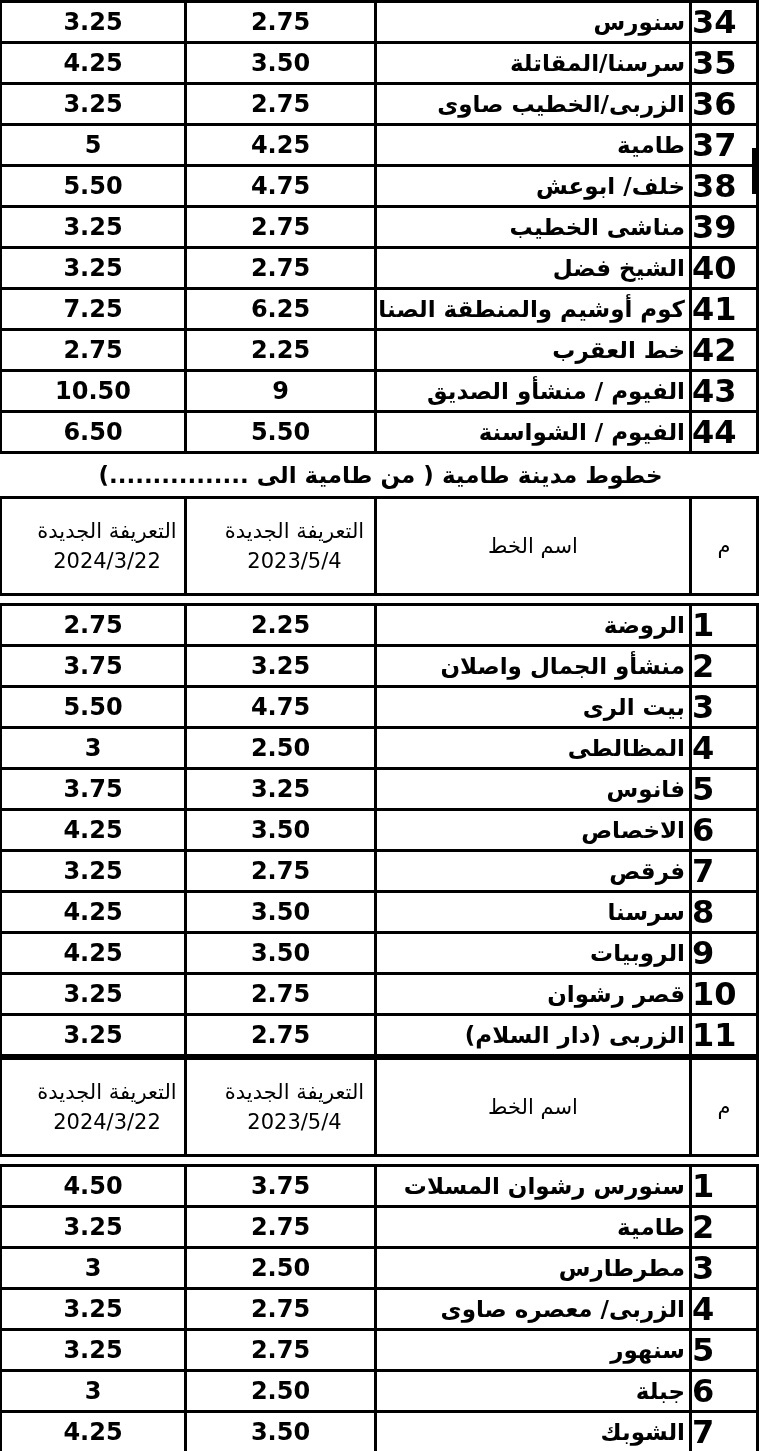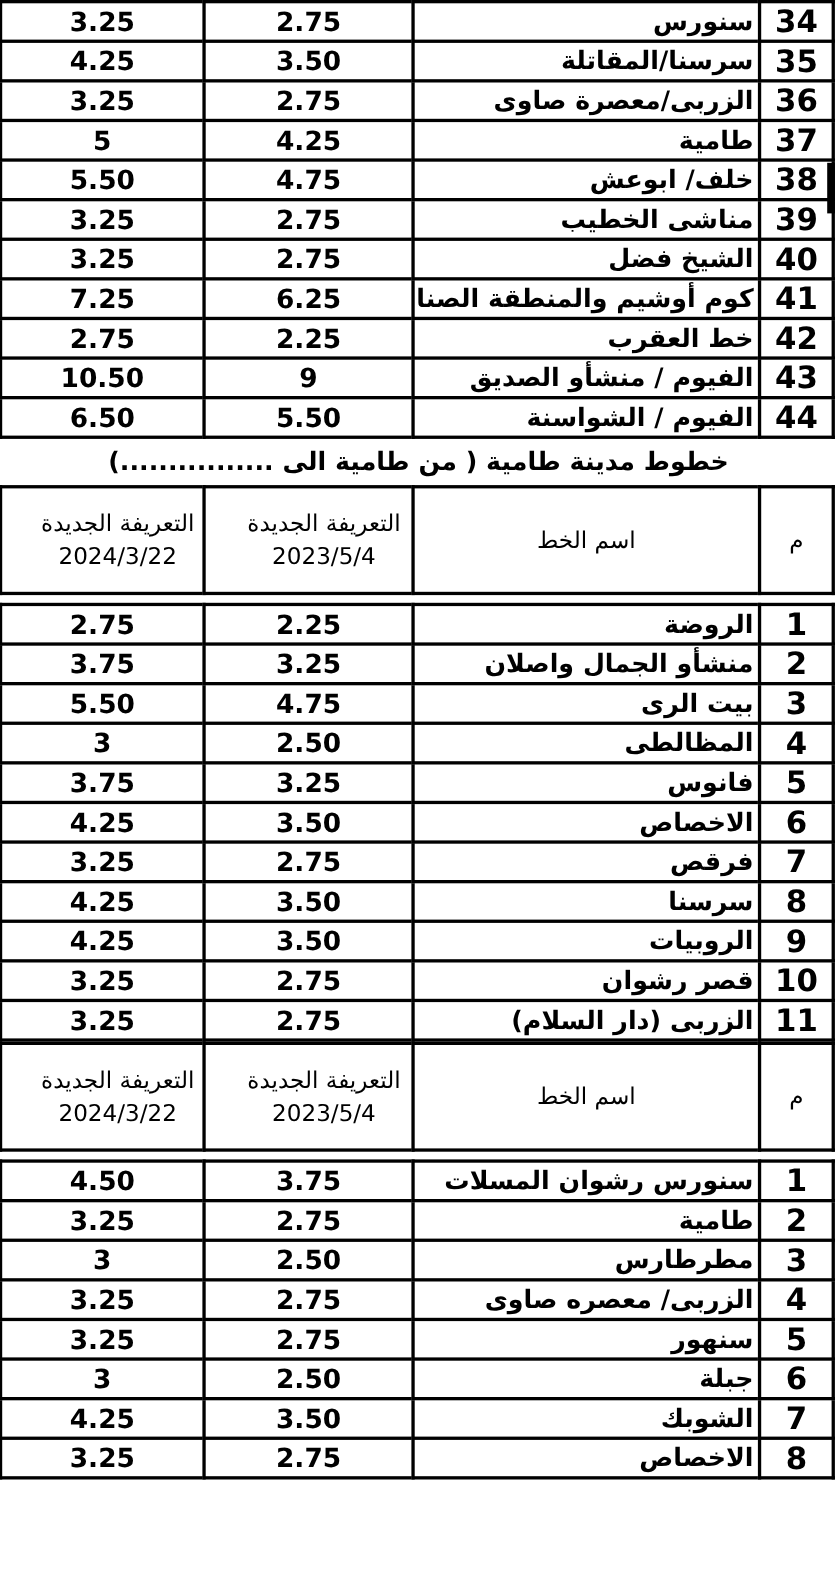--- a/index.html
+++ b/index.html
@@ -24,23 +24,23 @@
   col.c-name { width: 315px; }
   col.c-t23  { width: 190px; }
   col.c-t24  { width: 185px; }
   td {
     border: 3px solid #000;
     overflow: hidden;
     white-space: nowrap;
   }
   .data-table td { height: 35px; }
   .cell-num {
-    text-align: center;
+    text-align: left;
     font-weight: 700;
-    font-size: 28px;
+    font-size: 32px;
   }
   .cell-name {
     padding-right: 4px;
     font-weight: 700;
     font-size: 23px;
   }
   .cell-val {
     text-align: center;
     font-weight: 700;
     font-size: 24px;
@@ -93,21 +93,21 @@
 
   <tr>
     <td class="cell-num">35</td>
     <td class="cell-name">سرسنا/المقاتلة</td>
     <td class="cell-val">3.50</td>
     <td class="cell-val">4.25</td>
   </tr>
 
   <tr>
     <td class="cell-num">36</td>
-    <td class="cell-name">الزربى/معصرة صاوى</td>
+    <td class="cell-name">الزربى/الخطيب صاوى</td>
     <td class="cell-val">2.75</td>
     <td class="cell-val">3.25</td>
   </tr>
 
   <tr>
     <td class="cell-num">37</td>
     <td class="cell-name">طامية</td>
     <td class="cell-val">4.25</td>
     <td class="cell-val">5</td>
   </tr>

